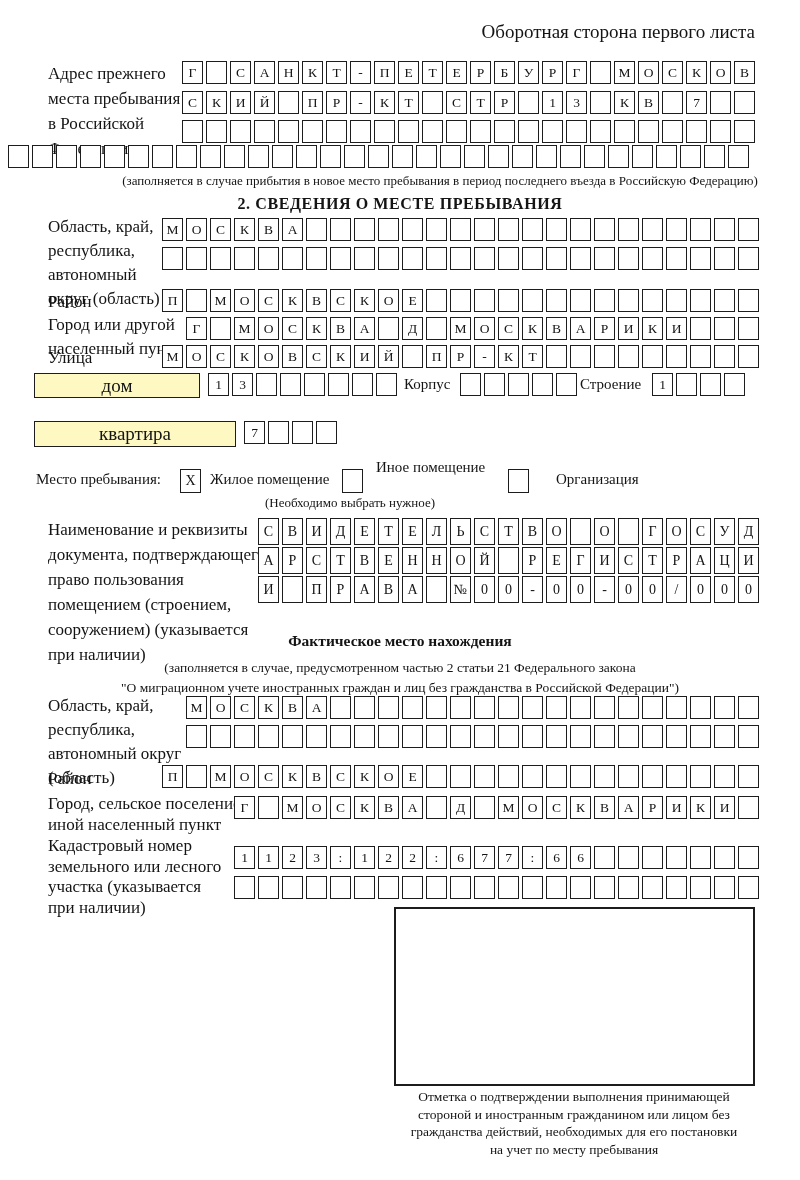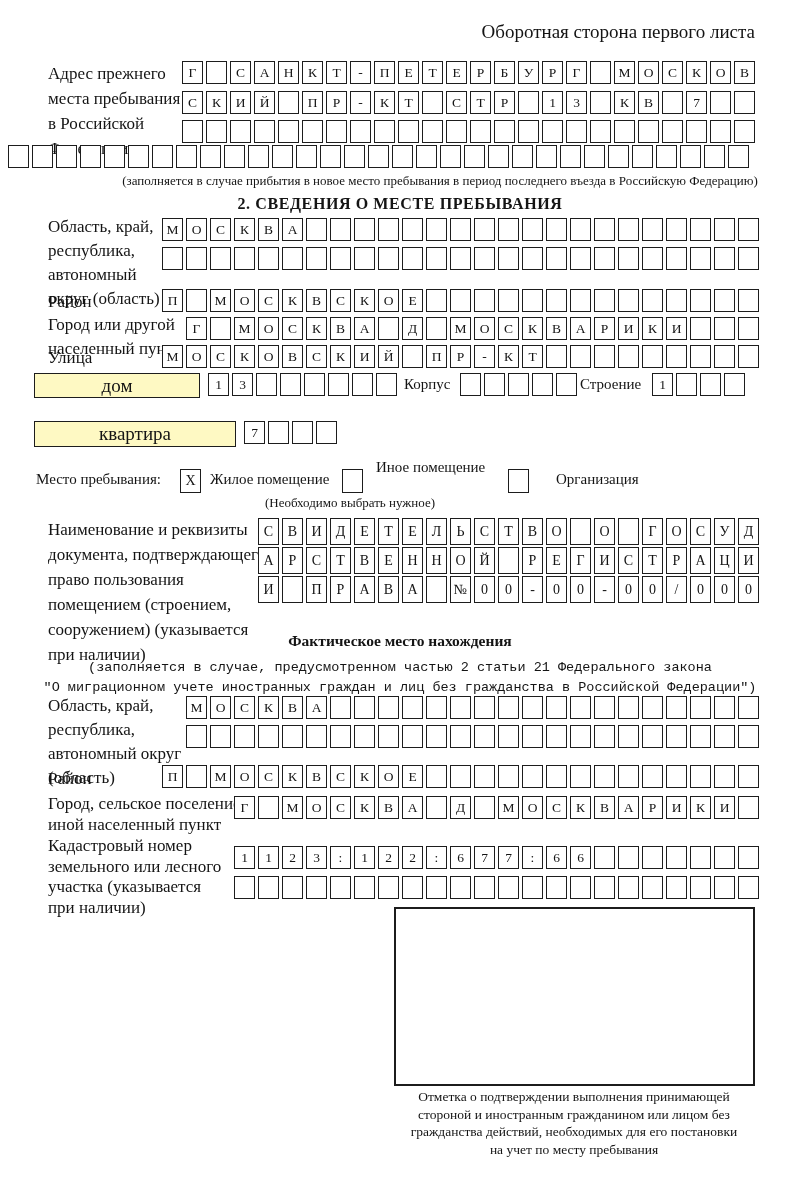--- a/index.html
+++ b/index.html
@@ -410,21 +410,21 @@
       <span class="cell">-</span>
       <span class="cell">0</span>
       <span class="cell">0</span>
       <span class="cell">/</span>
       <span class="cell">0</span>
       <span class="cell">0</span>
       <span class="cell">0</span>
     </div>
 
   <div class="title2" style="top:632px;">Фактическое место нахождения</div>
-  <div class="capc" style="top:658px;font-size:13.5px;line-height:19.5px;font-family:Liberation Mono, monospace;">(заполняется в случае, предусмотренном частью 2 статьи 21 Федерального закона
+  <div class="capc" style="top:658px;font-size:13.5px;line-height:19.5px;">(заполняется в случае, предусмотренном частью 2 статьи 21 Федерального закона
 "О миграционном учете иностранных граждан и лиц без гражданства в Российской Федерации")</div>
 
   <div class="lbl lh22" style="left:36px;top:694px;">Область, край,
 республика,
 автономный округ
 (область)</div>
   <div class="cr" style="left:186px;top:696px;">
       <span class="cell">М</span>
       <span class="cell">О</span>
       <span class="cell">С</span>

